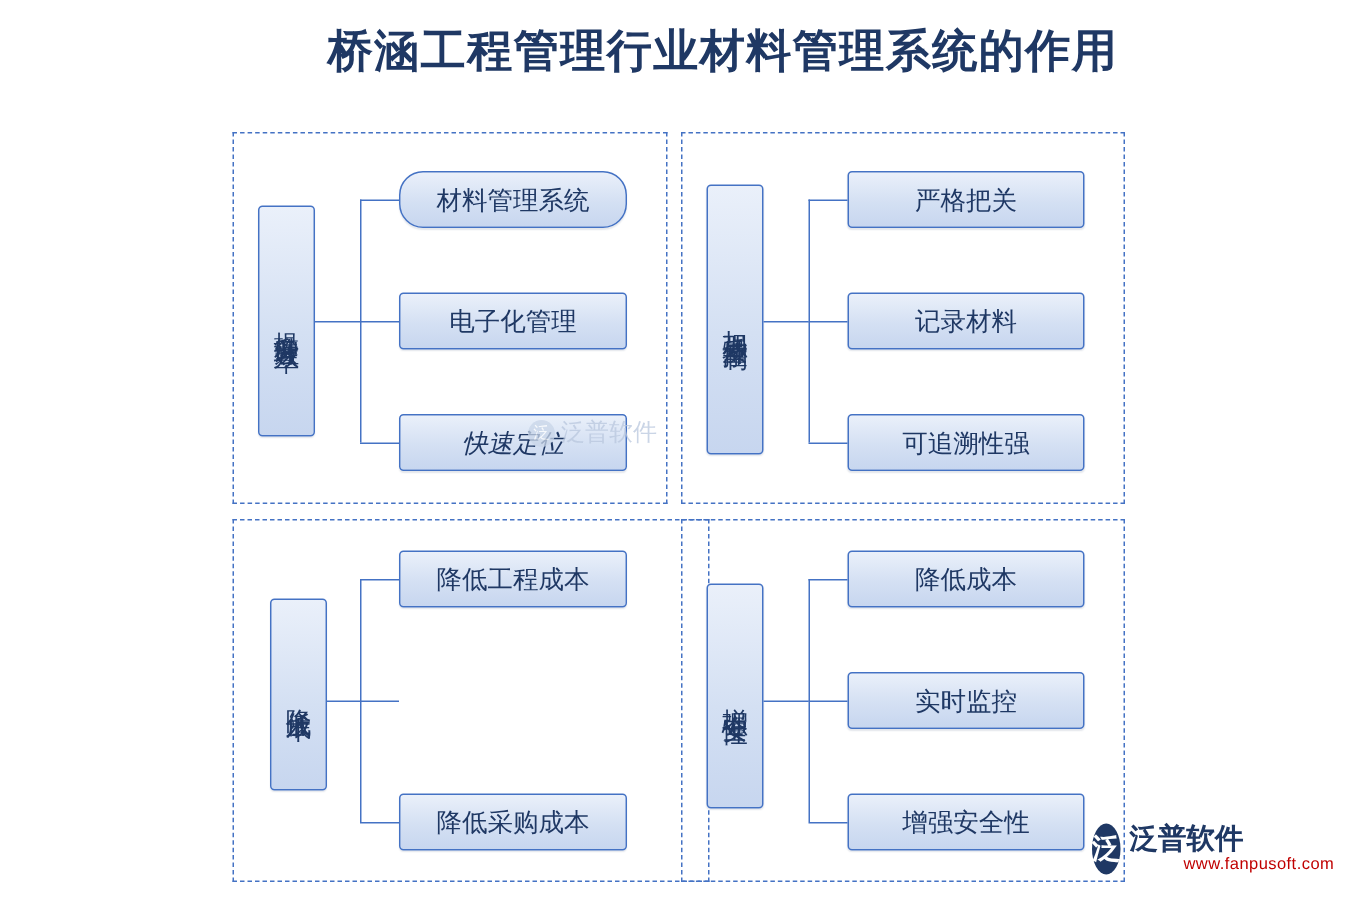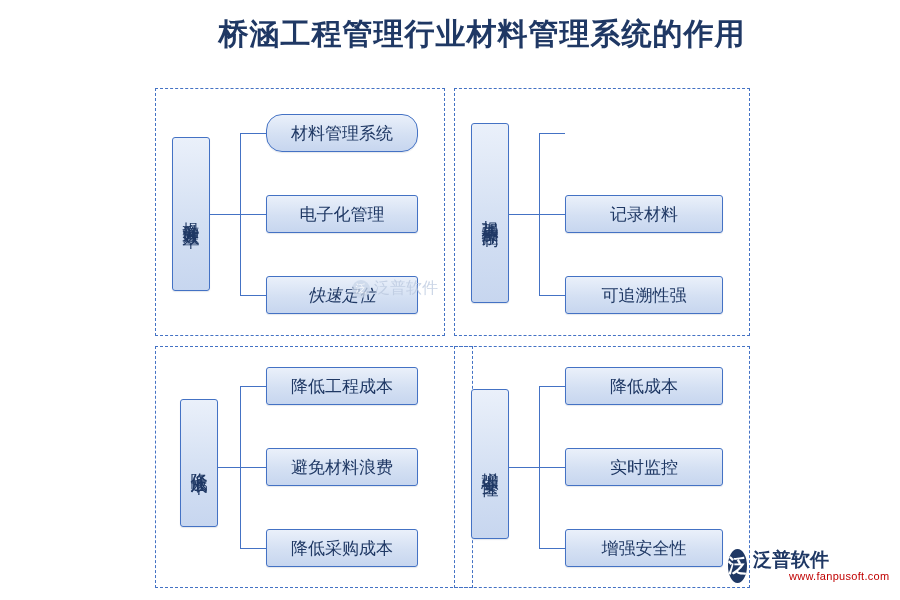--- a/index.html
+++ b/index.html
@@ -163,33 +163,33 @@
     <div class="node leaf" style="left:110px; top:187px;font-style:italic;">快速定位</div>
   </div>
 
   <div class="quadrant q1">
     <div class="node root" style="left:16px; top:34px; height:180px;">加强质量控制</div>
     <div class="connector h-line" style="left:54px; top:125px; width:30px;"></div>
     <div class="connector v-line" style="left:84px; top:44px; height:162px;"></div>
     <div class="connector h-line" style="left:84px; top:44px; width:26px;"></div>
     <div class="connector h-line" style="left:84px; top:125px; width:26px;"></div>
     <div class="connector h-line" style="left:84px; top:206px; width:26px;"></div>
+    <div class="node leaf wide" style="left:110px; top:25px;">严格把关</div>
     <div class="node leaf wide" style="left:110px; top:106px;">记录材料</div>
     <div class="node leaf wide" style="left:110px; top:187px;">可追溯性强</div>
   </div>
 
   <div class="quadrant q2">
     <div class="node root" style="left:24px; top:52px; height:128px;">降低成本</div>
     <div class="connector h-line" style="left:62px; top:120px; width:22px;"></div>
     <div class="connector v-line" style="left:84px; top:39px; height:162px;"></div>
     <div class="connector h-line" style="left:84px; top:39px; width:26px;"></div>
     <div class="connector h-line" style="left:84px; top:120px; width:26px;"></div>
     <div class="connector h-line" style="left:84px; top:201px; width:26px;"></div>
     <div class="node leaf" style="left:110px; top:20px;">降低工程成本</div>
-    <div class="node leaf" style="left:110px; top:101px;">避免材料浪费</div>
     <div class="node leaf" style="left:110px; top:182px;">降低采购成本</div>
   </div>
 
   <div class="quadrant q3">
     <div class="node root" style="left:16px; top:42px; height:150px;">增强安全性</div>
     <div class="connector h-line" style="left:54px; top:120px; width:30px;"></div>
     <div class="connector v-line" style="left:84px; top:39px; height:162px;"></div>
     <div class="connector h-line" style="left:84px; top:39px; width:26px;"></div>
     <div class="connector h-line" style="left:84px; top:120px; width:26px;"></div>
     <div class="connector h-line" style="left:84px; top:201px; width:26px;"></div>

